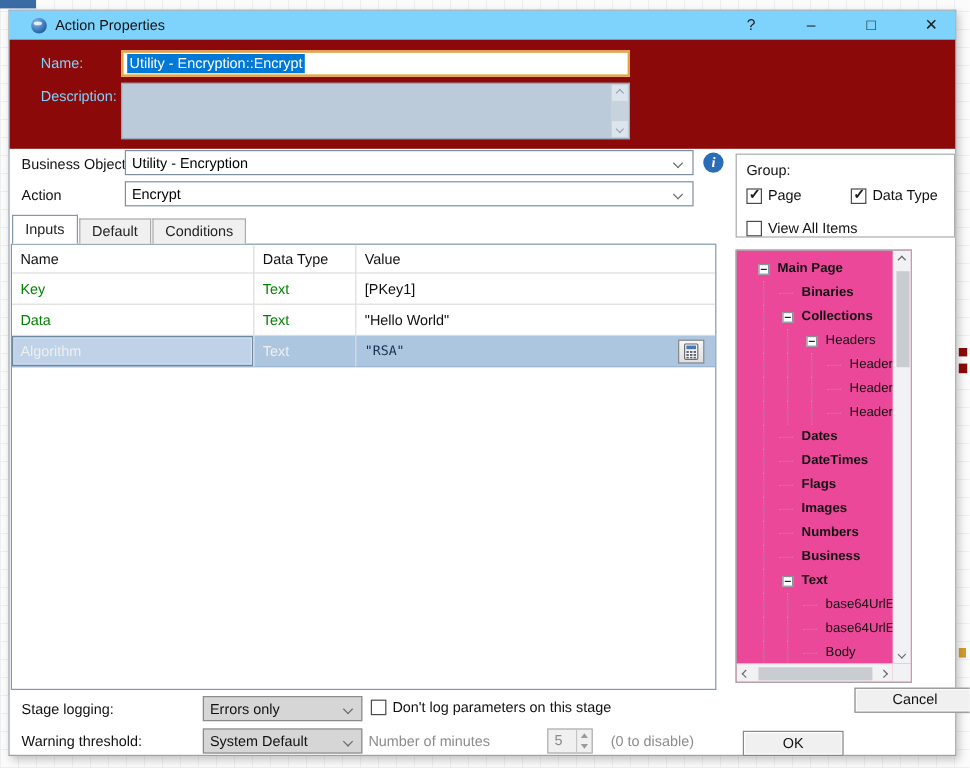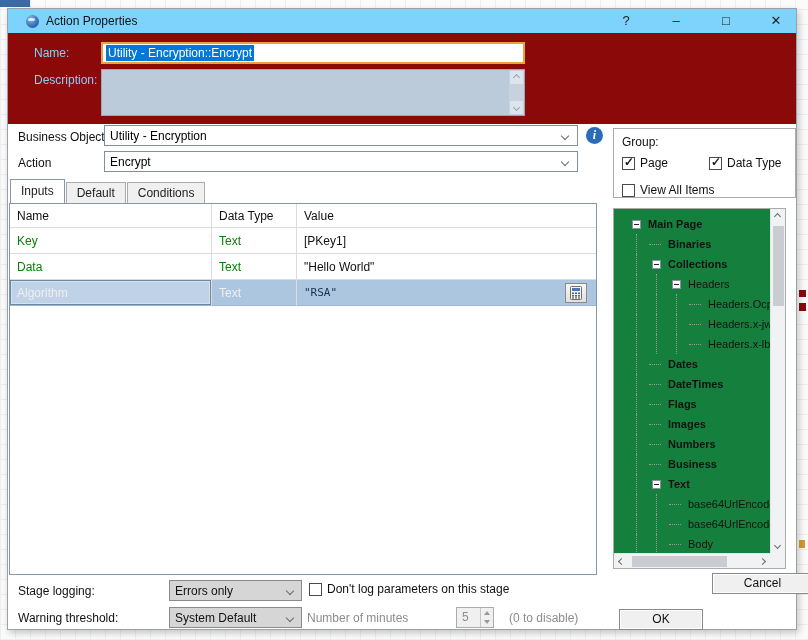--- a/index.html
+++ b/index.html
@@ -81,21 +81,21 @@
 
   
   .group-box{position:absolute;left:605px;top:119px;width:183px;height:70px;border:1px solid #ABABAB;background:#fff;font-size:12px}
   .group-title{position:absolute;left:8px;top:6px;color:#111}
   .gcb{position:absolute;display:flex;align-items:center;font-size:12px;color:#111}
   .gcb0{left:8px;top:27px}.gcb1{left:95px;top:27px}.gcb2{left:8px;top:54px}
   .cbox{width:13px;height:13px;border:1px solid #4A4A4A;background:#fff;margin-right:5px;position:relative;flex:none}
   .cbox.checked::after{content:'✓';position:absolute;left:1px;top:-3px;font-size:12px;font-weight:bold;color:#1A1A1A}
 
   
-  .tree-box{position:absolute;left:605px;top:199px;width:173px;height:361px;border:1px solid #ABABAB;background:#15803d}
+  .tree-box{position:absolute;left:605px;top:199px;width:147px;height:361px;border:1px solid #ABABAB;background:#ec4899}
   .tree-content{position:absolute;left:0;top:0;right:15px;bottom:15px;overflow:hidden;padding-top:5px}
   .titem{display:flex;align-items:center;height:20px;padding-left:12px;font-size:11px;color:#111;white-space:nowrap}
   .guide{flex:none;width:20px;height:20px;position:relative}
   .guide::after{content:'';position:absolute;left:10px;top:0;bottom:0;border-left:1px dotted #9A9A9A}
   .stub{flex:none;width:20px;height:20px;position:relative}
   .stub::after{content:'';position:absolute;left:3px;top:10px;width:12px;border-top:1px dotted #9A9A9A}
   .expcell{flex:none;width:20px;height:20px;display:flex;align-items:center;justify-content:center}
   .expander{width:9px;height:9px;border:1px solid #86919A;background:#fff;position:relative}
   .expander::after{content:'';position:absolute;left:1px;top:3px;width:5px;height:1px;background:#222}
   .tlabel{margin-left:2px}

